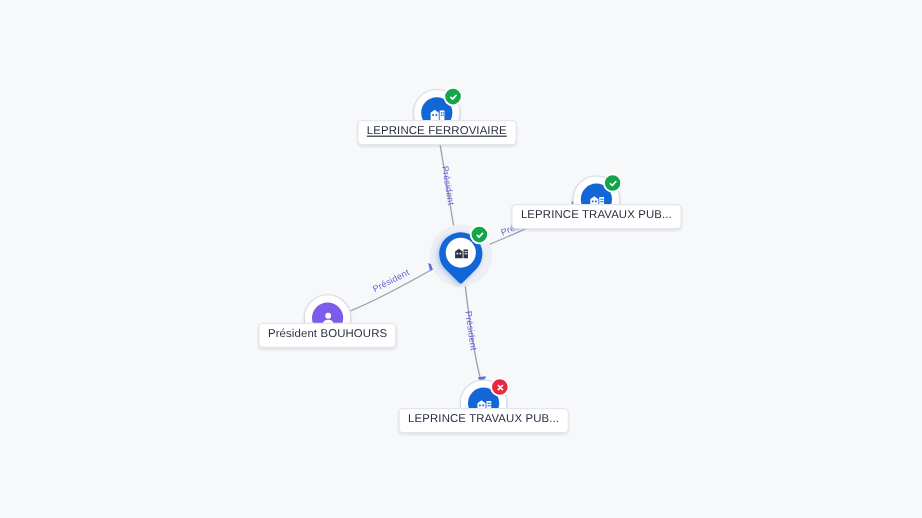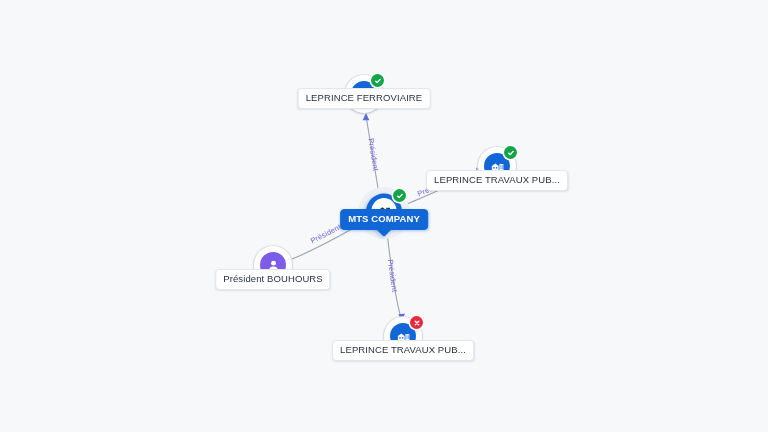--- a/index.html
+++ b/index.html
@@ -202,21 +202,21 @@
           <rect x="16.6" y="13.6" width="1.6" height="1.8" fill="#1266d6"></rect>
           <rect x="19.0" y="13.6" width="1.6" height="1.8" fill="#1266d6"></rect>
         </svg>
       </div>
       <div class="badge ok" style="right:-1px; top:-1px;">
         <svg width="8" height="8" viewBox="0 0 12 12" aria-hidden="true">
           <path fill="none" stroke="#ffffff" stroke-width="2.1" stroke-linecap="round" stroke-linejoin="round" d="M2.6 6.2 L4.8 8.4 L9.2 3.6"></path>
         </svg>
       </div>
     </div>
-    <div class="name-label" style="top: 13px;">LEPRINCE FERROVIAIRE</div>
+    <div class="name-label" style="top: 25px; text-decoration: underline;">LEPRINCE FERROVIAIRE</div>
   </div>
 
   <div class="node" style="left:497px; top:166px;">
     <div class="node-glyph-wrap">
       <div class="ring"></div>
       <div class="disc company">
         <svg width="15" height="15" viewBox="0 0 24 24" aria-hidden="true">
           <path fill="#ffffff" d="M3 21V11.2L8.4 7.2L13.8 11.2V21H3Z"></path>
           <path fill="#ffffff" d="M15 21V8.2L21.4 8.2V21H15Z"></path>
           <rect x="5.1" y="13" width="2.3" height="2.3" fill="#1266d6"></rect>
@@ -290,16 +290,15 @@
             <rect x="19.0" y="13.6" width="1.6" height="1.8" fill="#ffffff"></rect>
           </svg>
         </div>
       </div>
       <div class="badge ok" style="right:4px; top:2px;">
         <svg width="8" height="8" viewBox="0 0 12 12" aria-hidden="true">
           <path fill="none" stroke="#ffffff" stroke-width="2.1" stroke-linecap="round" stroke-linejoin="round" d="M2.6 6.2 L4.8 8.4 L9.2 3.6"></path>
         </svg>
       </div>
     </div>
-    <div class="name-label selected" style="top: 22px;">MTS COMPANY</div>
   </div>
 
 </div>
 
 </body></html>

